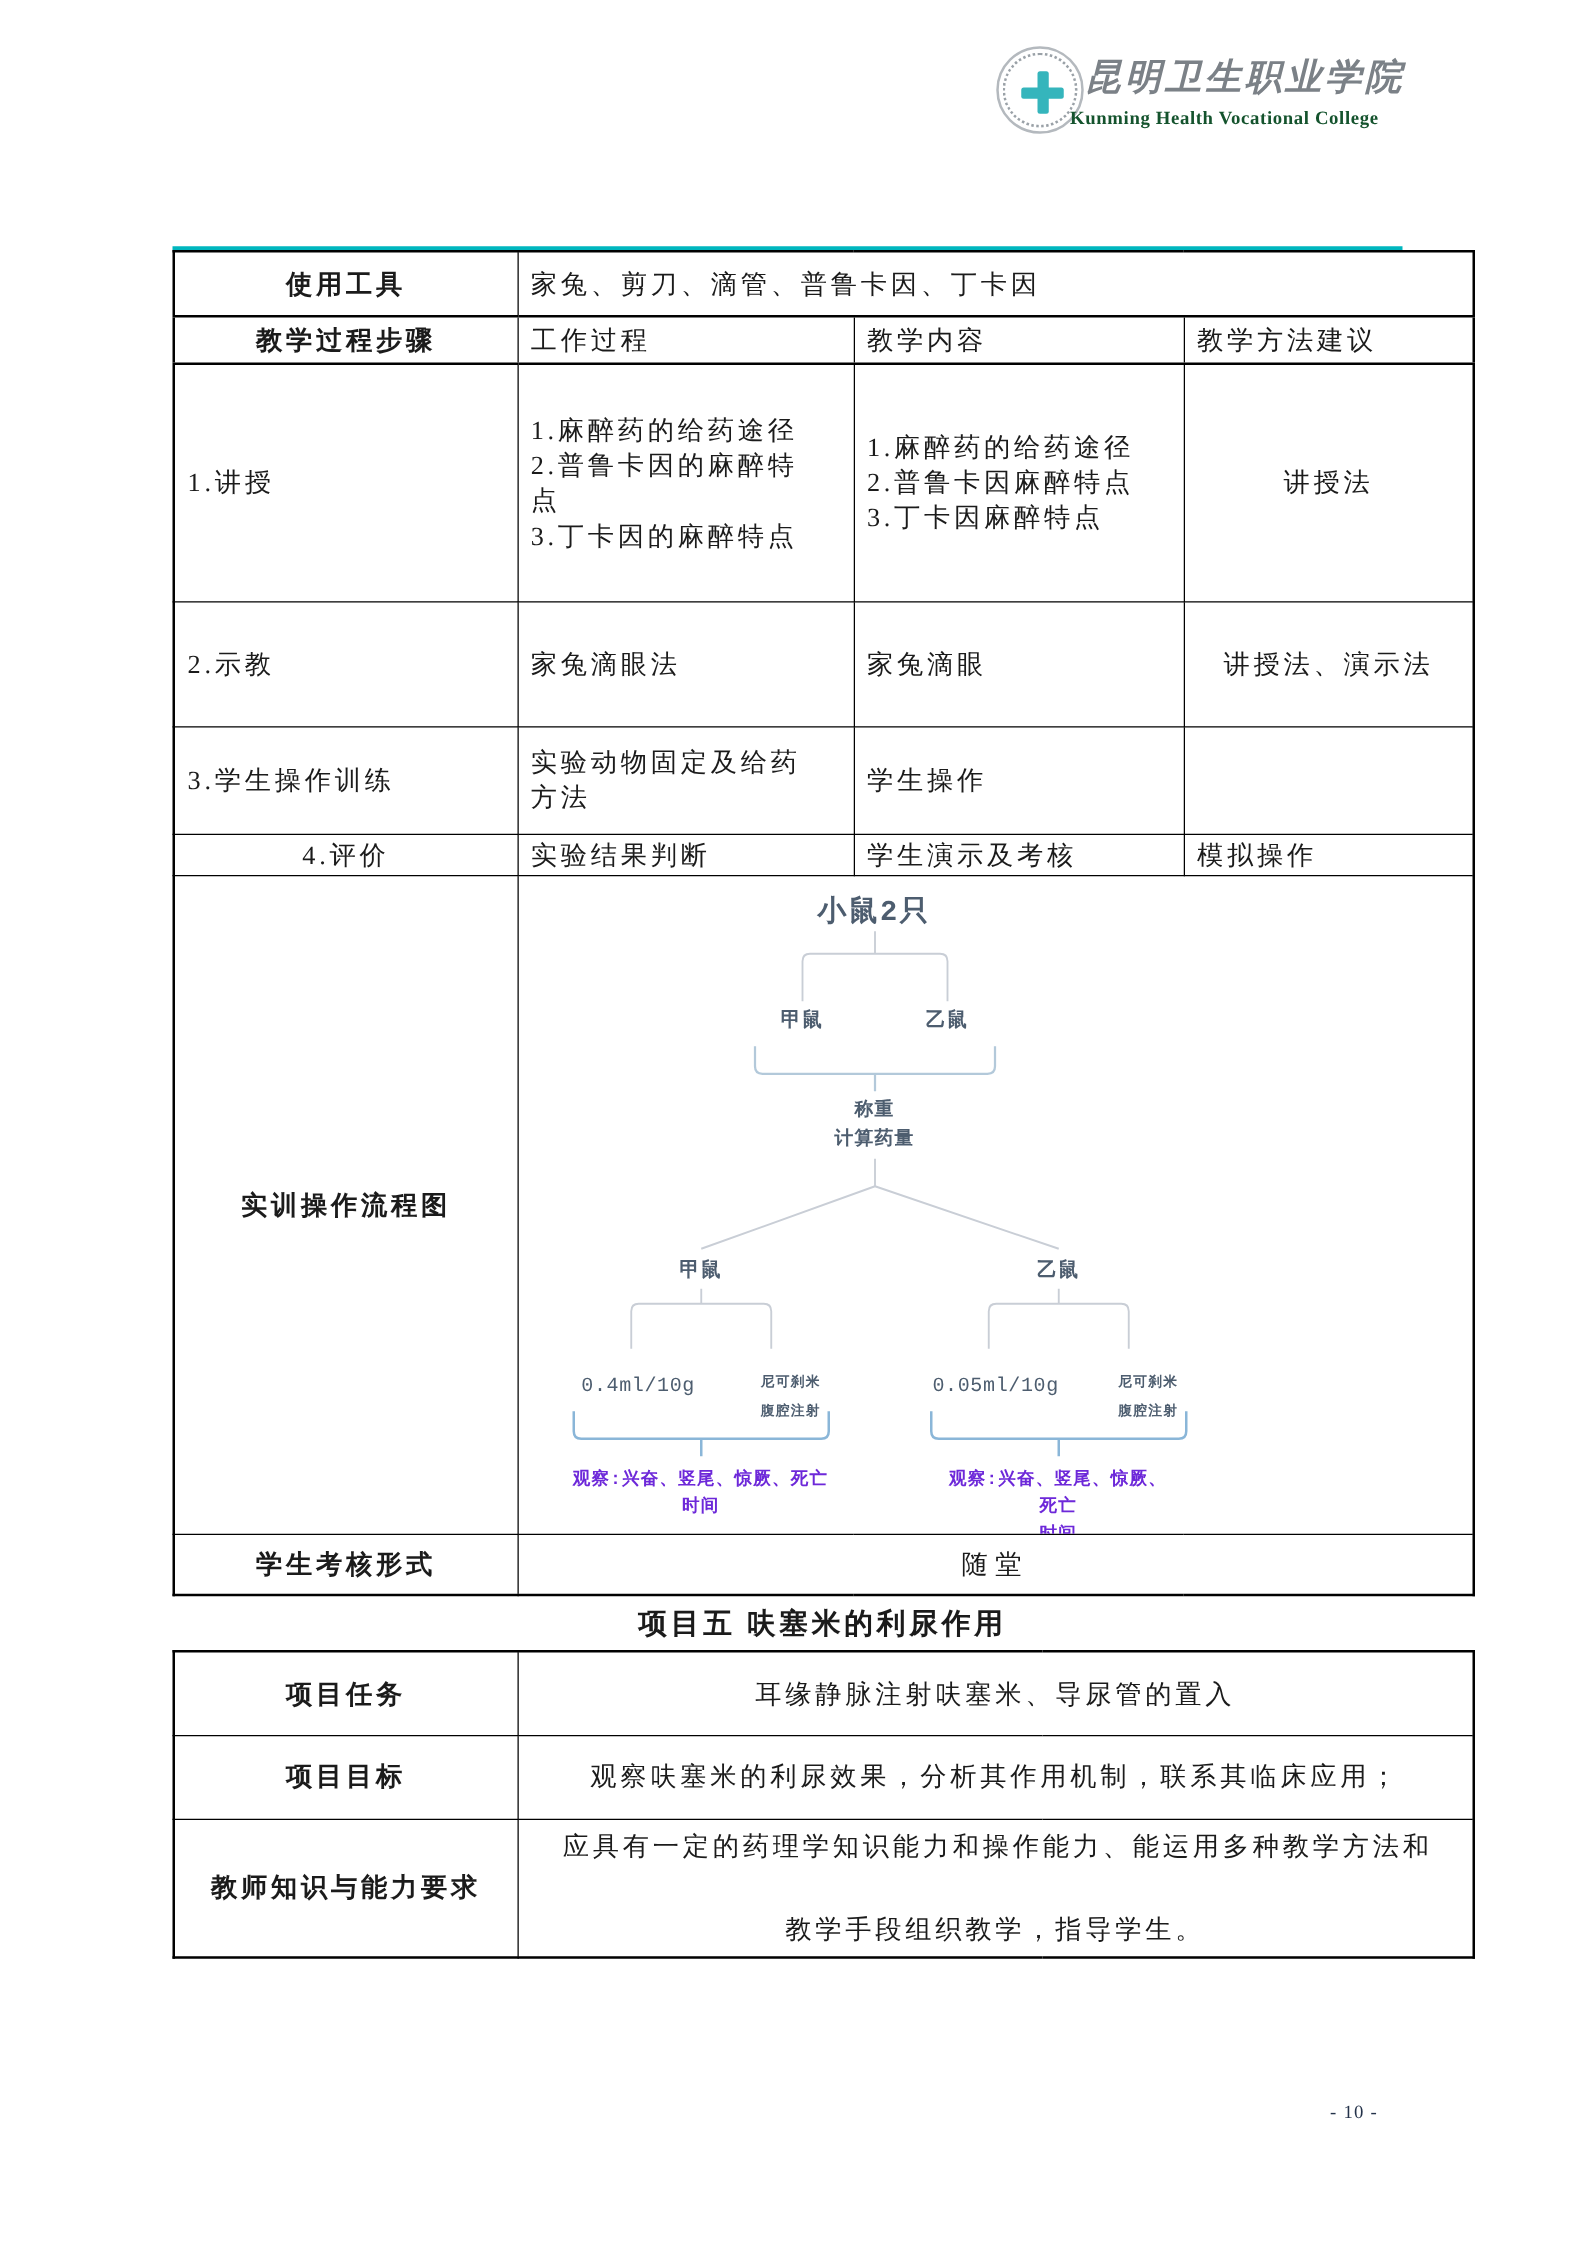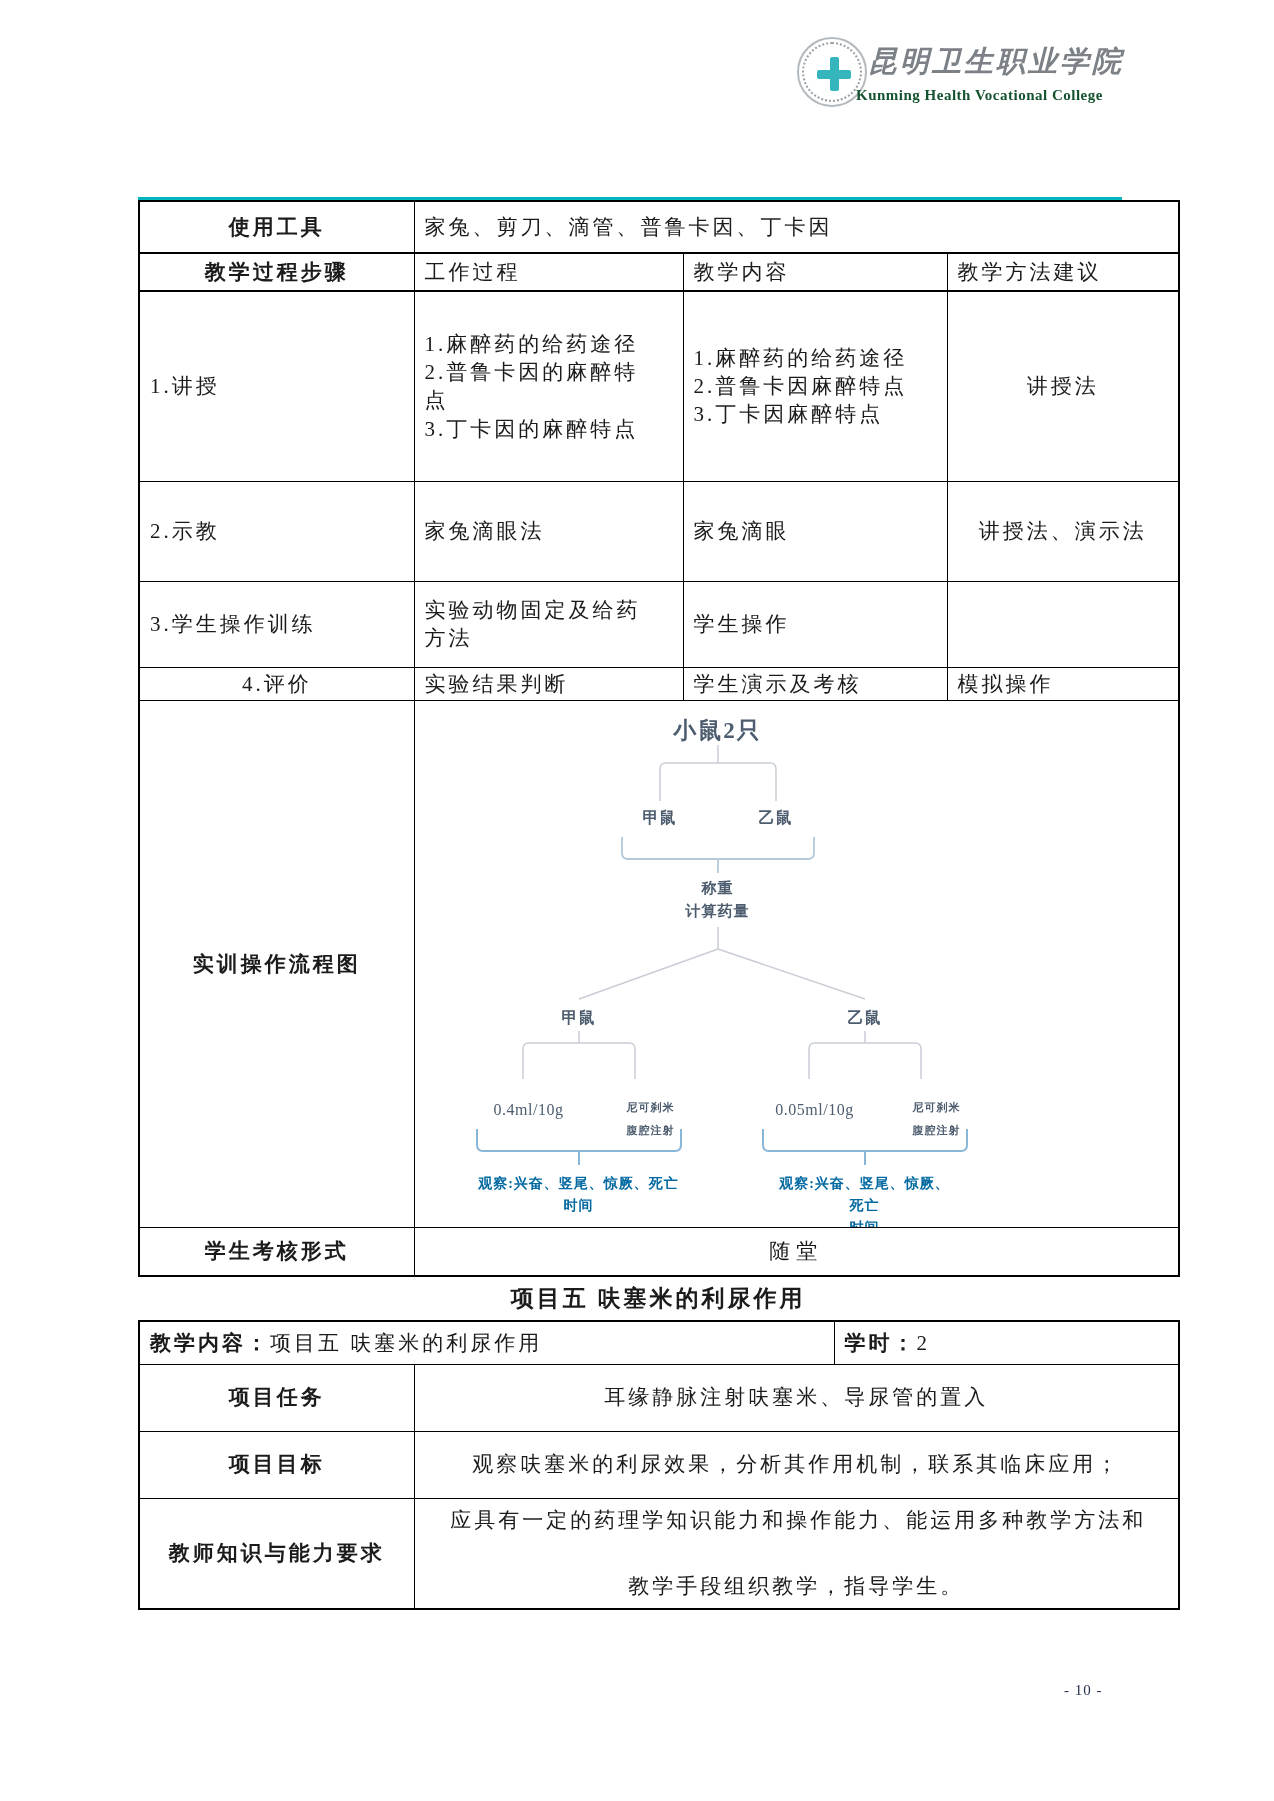--- a/index.html
+++ b/index.html
@@ -46,29 +46,29 @@
   .spaced{letter-spacing:6px;}
   
   .section-title{
     position:absolute;left:138px;top:1283px;width:1040px;text-align:center;
     font-size:23px;font-weight:bold;letter-spacing:3px;
   }
   
   .tline1{text-align:center;padding:0 4px 0 8px;margin-bottom:38px;}
   .tline2{text-align:center;}
   
-  .flow{position:relative;width:613px;height:526px;font-family:Liberation Serif, serif;letter-spacing:1px;margin-left:18px;}
+  .flow{position:relative;width:613px;height:526px;font-family:Liberation Mono, monospace;letter-spacing:1px;}
   .flow svg{position:absolute;left:0;top:0;}
   .fl{position:absolute;transform:translateX(-50%);text-align:center;color:#4d5d6f;white-space:pre-line;}
   .fl.root{font-size:23px;font-weight:bold;letter-spacing:2px;}
   .fl.node{font-size:16px;font-weight:bold;}
   .fl.small{font-size:15px;font-weight:bold;line-height:23px;}
   .fl.dose{font-size:16px;font-weight:500;letter-spacing:.5px;}
   .fl.drug{font-size:11px;font-weight:bold;line-height:23px;}
-  .fl.obs{font-size:14px;font-weight:bold;line-height:22px;color:#0369a1;}
+  .fl.obs{font-size:14px;font-weight:bold;line-height:22px;color:#6d28d9;}
   
   .page-num{position:absolute;left:1064px;top:1682px;font-size:15px;color:#24324a;letter-spacing:1px;}
 </style>
 </head>
 <body>
 
 <div class="logo-seal">
   <div class="inner-ring"></div>
   <div class="cross-v"></div>
   <div class="cross-h"></div>
@@ -180,28 +180,20 @@
 
 <div class="section-title">项目五 呋塞米的利尿作用</div>
 
 <table class="doc t2">
   <colgroup>
       <col style="width:275px">
       <col style="width:420px">
       <col style="width:345px">
     </colgroup>
   <tbody>
-      <tr style="height:43px">
-    <td class="l" colspan="2">
-      <span class="b">教学内容：</span><span>项目五 呋塞米的利尿作用</span>
-    </td>
-    <td class="l">
-      <span class="b">学时：</span><span>2</span>
-    </td>
-  </tr>
   <tr style="height:67px">
     <td class="c b">项目任务</td>
     <td class="c" colspan="2">耳缘静脉注射呋塞米、导尿管的置入</td>
   </tr>
   <tr style="height:67px">
     <td class="c b">项目目标</td>
     <td class="c" colspan="2">观察呋塞米的利尿效果，分析其作用机制，联系其临床应用；</td>
   </tr>
   <tr style="height:111px">
     <td class="c b">教师知识与能力要求</td>

